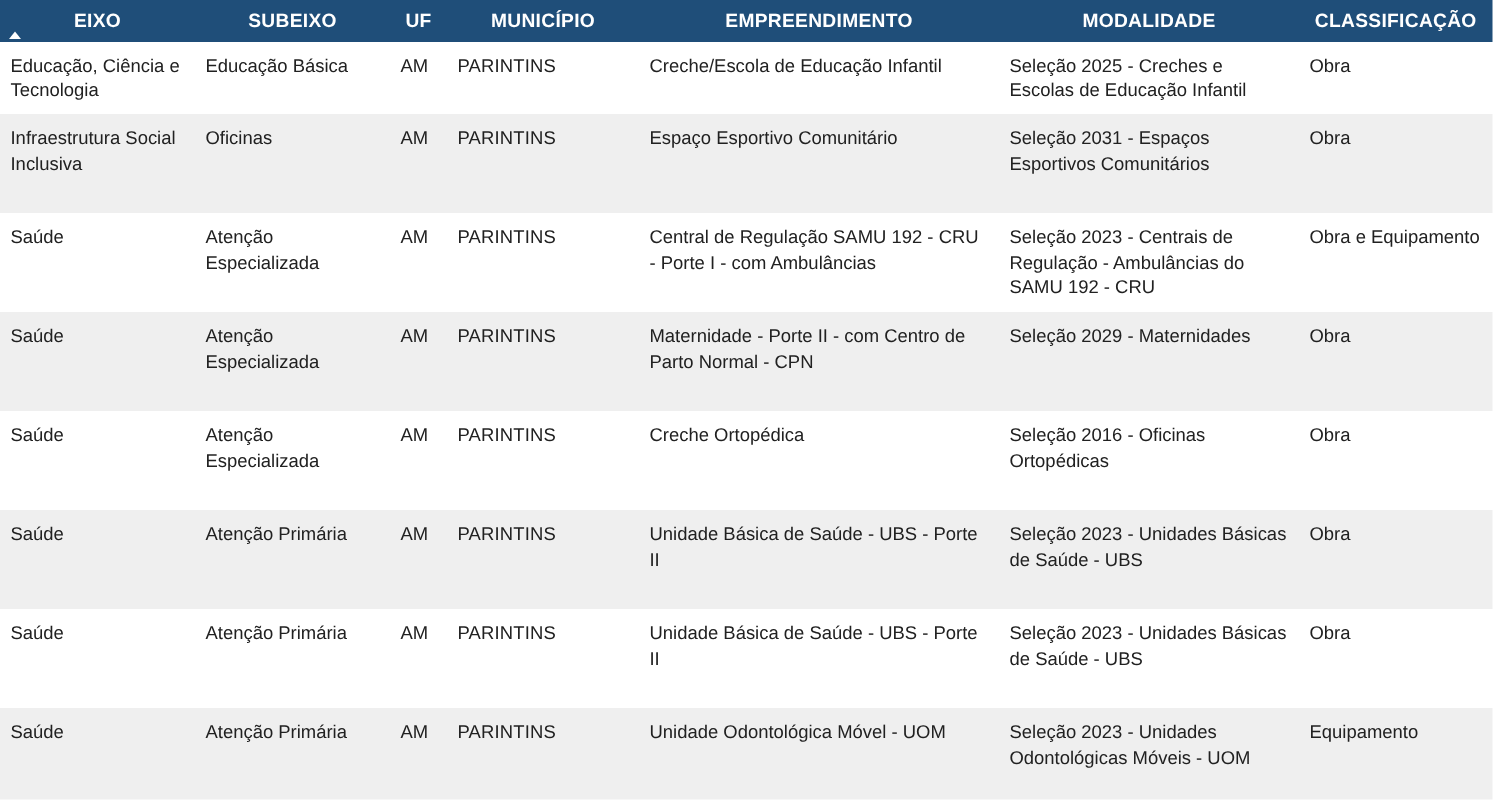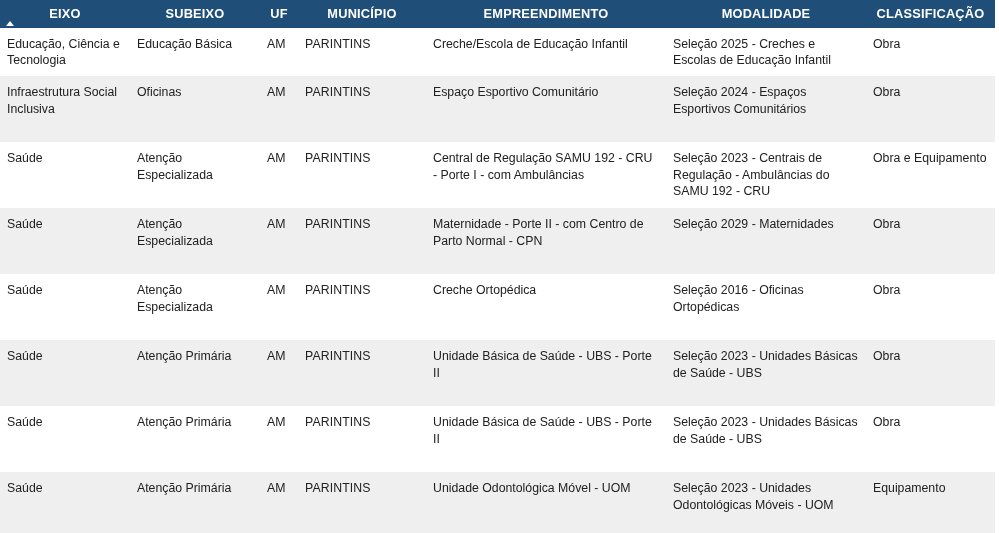--- a/index.html
+++ b/index.html
@@ -137,21 +137,21 @@
         <td class="empreendimento">Creche/Escola de Educação Infantil</td>
         <td class="modalidade">Seleção 2025 - Creches e Escolas de Educação Infantil</td>
         <td class="classificacao">Obra</td>
       </tr>
       <tr class="r1 even">
         <td class="eixo">Infraestrutura Social Inclusiva</td>
         <td class="subeixo">Oficinas</td>
         <td class="uf">AM</td>
         <td class="municipio">PARINTINS</td>
         <td class="empreendimento">Espaço Esportivo Comunitário</td>
-        <td class="modalidade">Seleção 2024 - Espaços Esportivos Comunitários</td>
+        <td class="modalidade">Seleção 2031 - Espaços Esportivos Comunitários</td>
         <td class="classificacao">Obra</td>
       </tr>
       <tr class="r2 odd">
         <td class="eixo">Saúde</td>
         <td class="subeixo">Atenção Especializada</td>
         <td class="uf">AM</td>
         <td class="municipio">PARINTINS</td>
         <td class="empreendimento">Central de Regulação SAMU 192 - CRU - Porte I - com Ambulâncias</td>
         <td class="modalidade">Seleção 2023 - Centrais de Regulação - Ambulâncias do SAMU 192 - CRU</td>
         <td class="classificacao">Obra e Equipamento</td>

